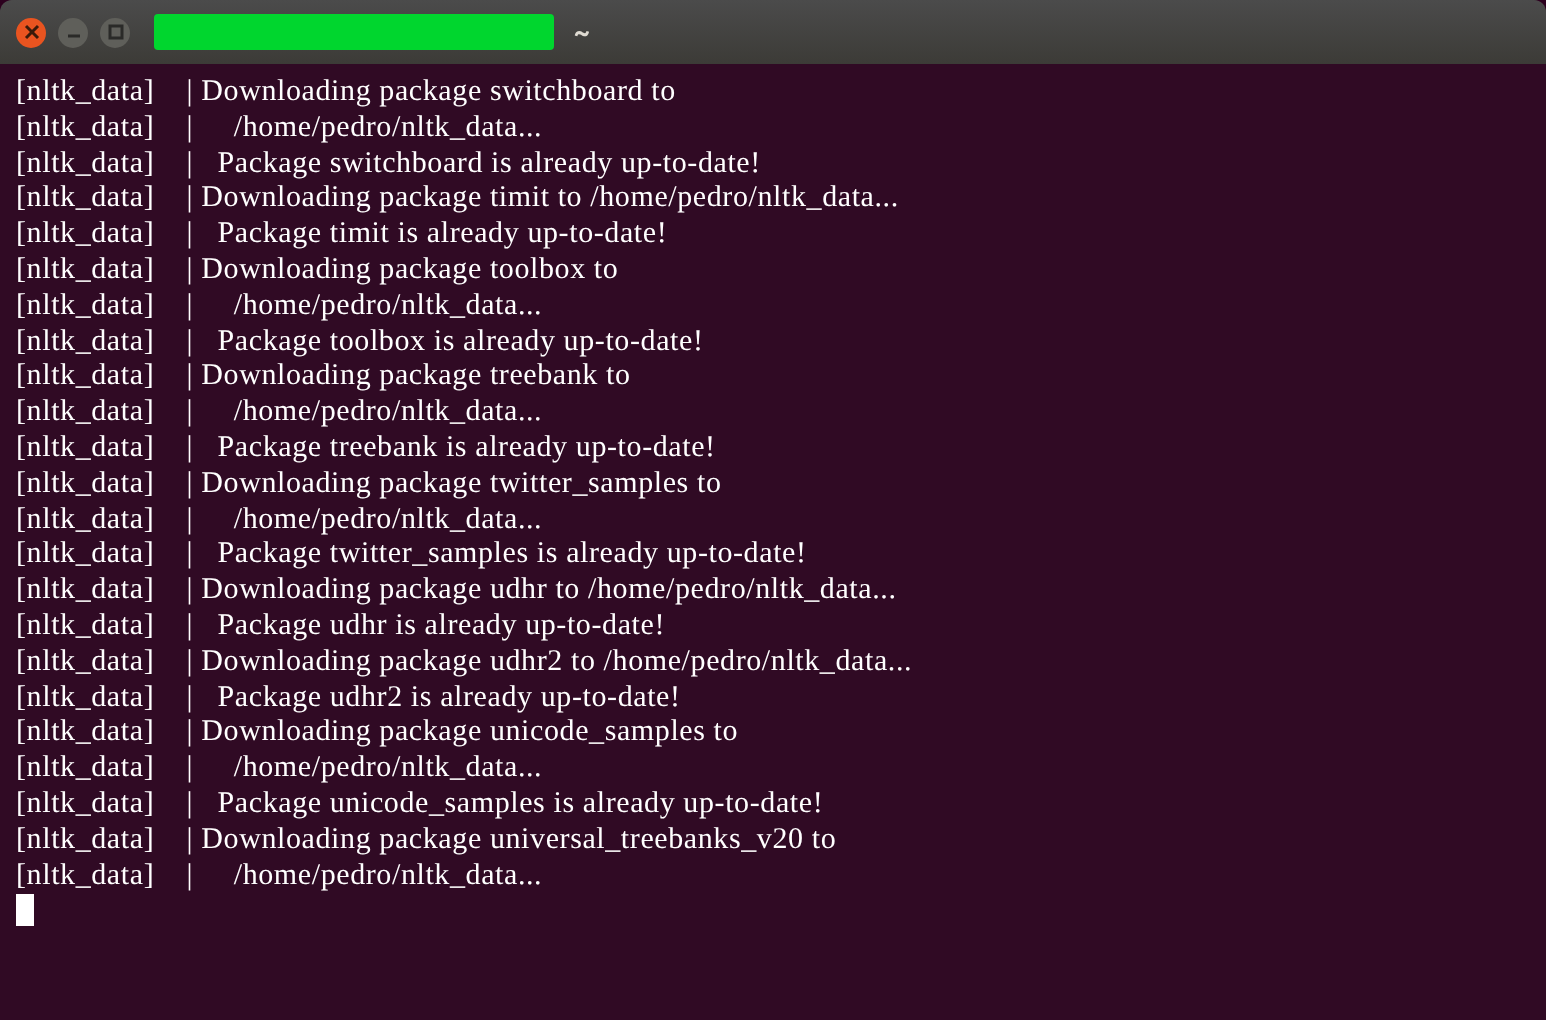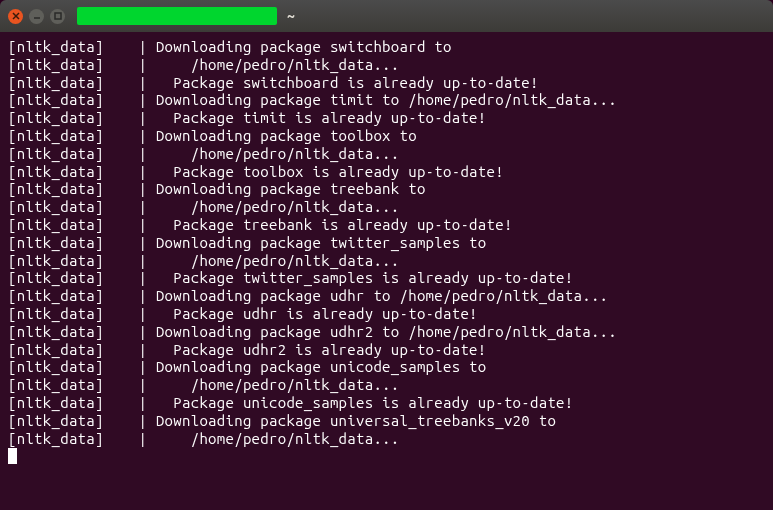--- a/index.html
+++ b/index.html
@@ -68,20 +68,21 @@
     .terminal-body {
       flex: 1;
       padding: 6px 8px;
       background: #300a24;
       color: #ffffff;
       font-size: 15px;
       line-height: 17.8px;
       white-space: pre;
       overflow: hidden;
       letter-spacing: 0.3px;
+      font-family: Liberation Serif, serif;
     }
     .line {
       display: block;
     }
     .cursor {
       display: inline-block;
       width: 9px;
       height: 16px;
       background: #ffffff;
       vertical-align: text-bottom;

